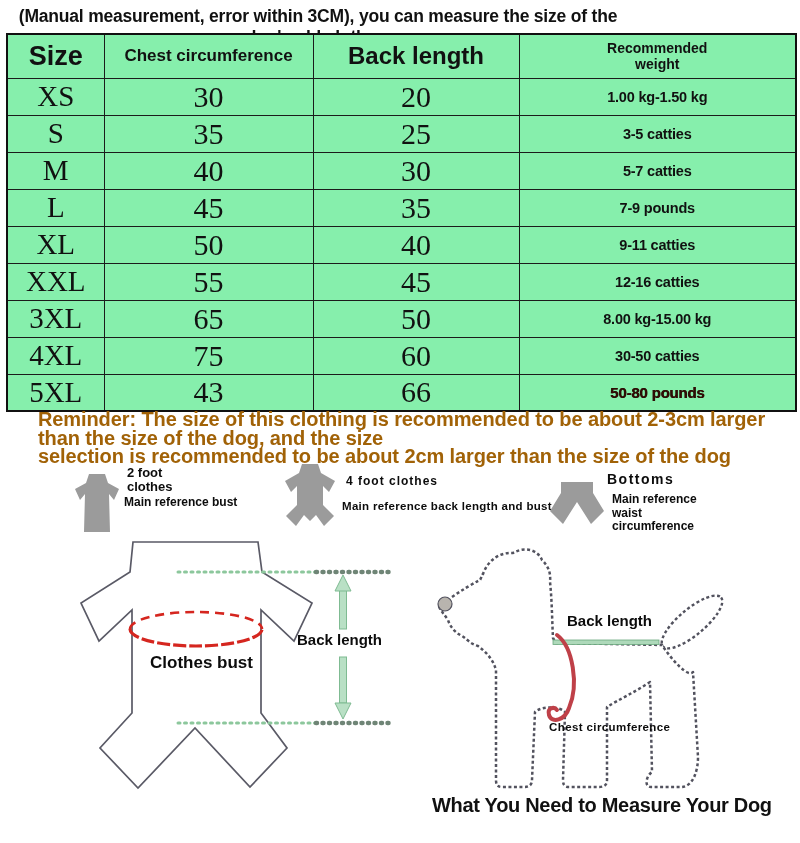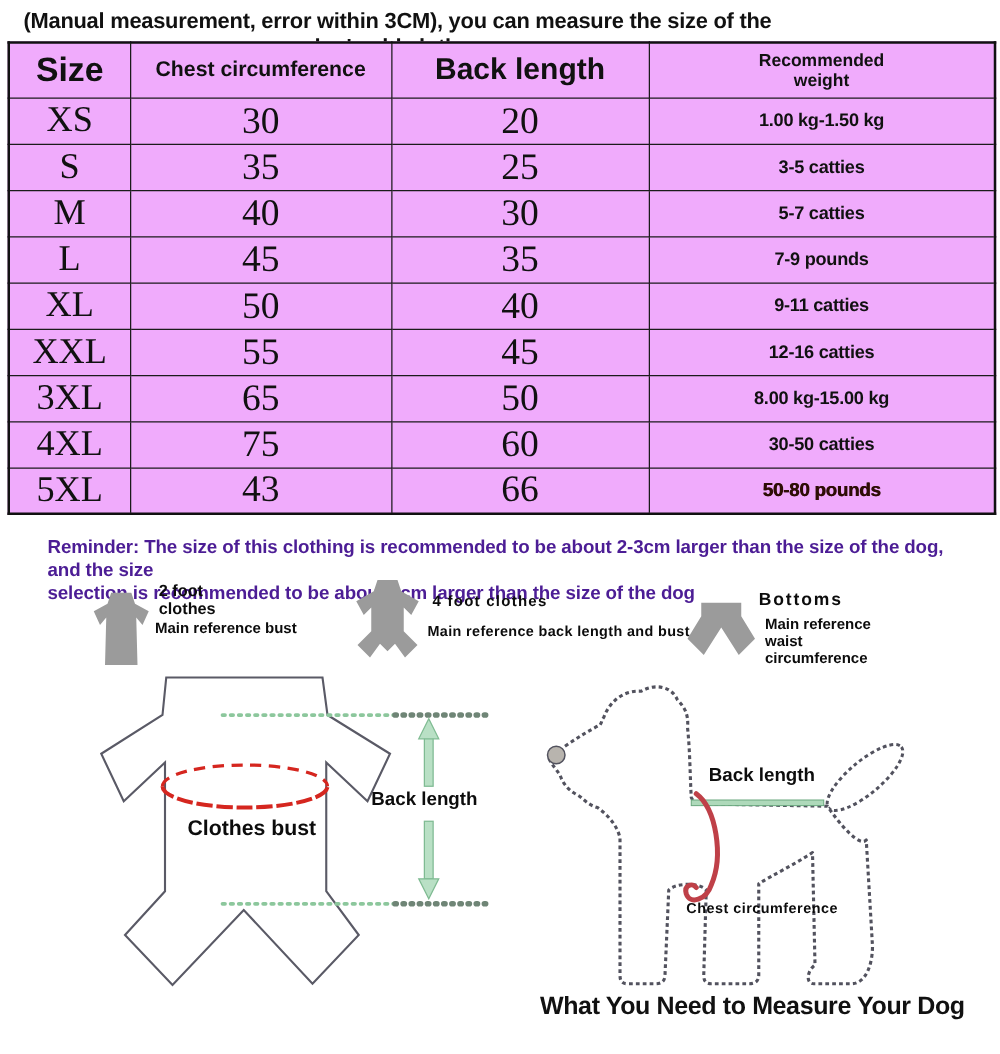--- a/index.html
+++ b/index.html
@@ -1,37 +1,37 @@
 <!DOCTYPE html>
 <html><head>
 <meta charset="utf-8">
 <style>
   html,body{margin:0;padding:0;background:#fff;}
   .page{position:relative;width:800px;height:843px;background:#fff;overflow:hidden;
         font-family:"Liberation Sans",sans-serif;color:#111;}
   .title{position:absolute;top:6px;left:0;width:636px;text-align:center;
          font-size:17.5px;font-weight:bold;letter-spacing:-0.2px;}
   table.size-table{position:absolute;top:33px;left:6px;width:789px;
-         border-collapse:collapse;table-layout:fixed;background:#f0abfc;}
+         border-collapse:collapse;table-layout:fixed;background:#86efac;}
   table.size-table col.c1{width:97px;} table.size-table col.c2{width:209px;}
   table.size-table col.c3{width:206px;} table.size-table col.c4{width:277px;}
   table.size-table th,table.size-table td{border:1.5px solid #1b1b1b;text-align:center;
          vertical-align:middle;padding:0;}
   table.size-table{border:2px solid #111;}
   thead tr{height:44px;} tbody tr{height:37px;}
   th.h-size{font-size:27px;font-weight:bold;}
   th.h-chest{font-size:17px;font-weight:bold;}
   th.h-back{font-size:24px;font-weight:bold;}
   th.h-weight{font-size:14px;font-weight:bold;line-height:16px;}
   td.sz{font-family:"Liberation Serif",serif;font-size:29px;font-weight:normal;}
   td.num{font-family:"Liberation Serif",serif;font-size:30px;}
   td.w{font-size:14.5px;font-weight:bold;letter-spacing:-0.2px;}
   td.w.emph{color:#2e0d05;font-size:15px;text-shadow:0.5px 0 0 #2e0d05;}
-  .reminder{position:absolute;top:429px;left:38px;width:740px;color:#4c1d95;
-            font-size:15px;font-weight:bold;line-height:18.5px;letter-spacing:-0.1px;}
+  .reminder{position:absolute;top:410px;left:38px;width:740px;color:#a16207;
+            font-size:20px;font-weight:bold;line-height:18.5px;letter-spacing:-0.1px;}
   .abs{position:absolute;}
   .lbl{position:absolute;font-weight:bold;color:#0c0c0c;white-space:nowrap;}
   .type-label{font-weight:bold;font-size:13px;line-height:13.5px;}
   .type-detail{font-weight:bold;}
   .caption{position:absolute;font-weight:bold;letter-spacing:-0.3px;white-space:nowrap;}
   svg{display:block;}
 </style>
 </head>
 <body>
 

